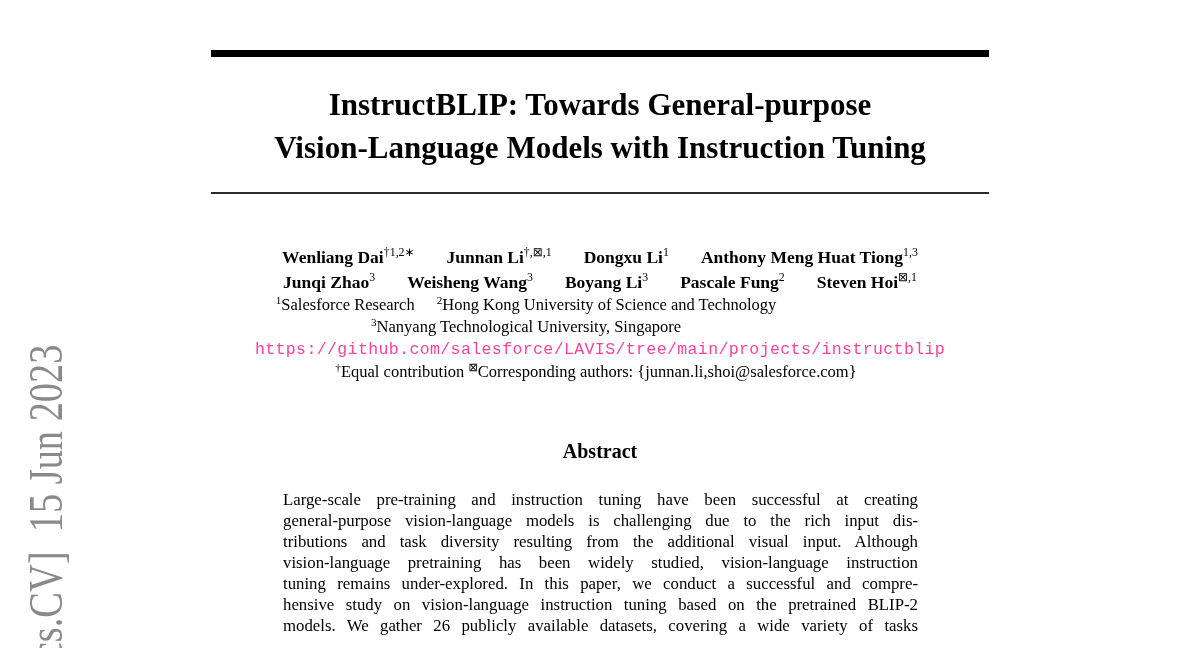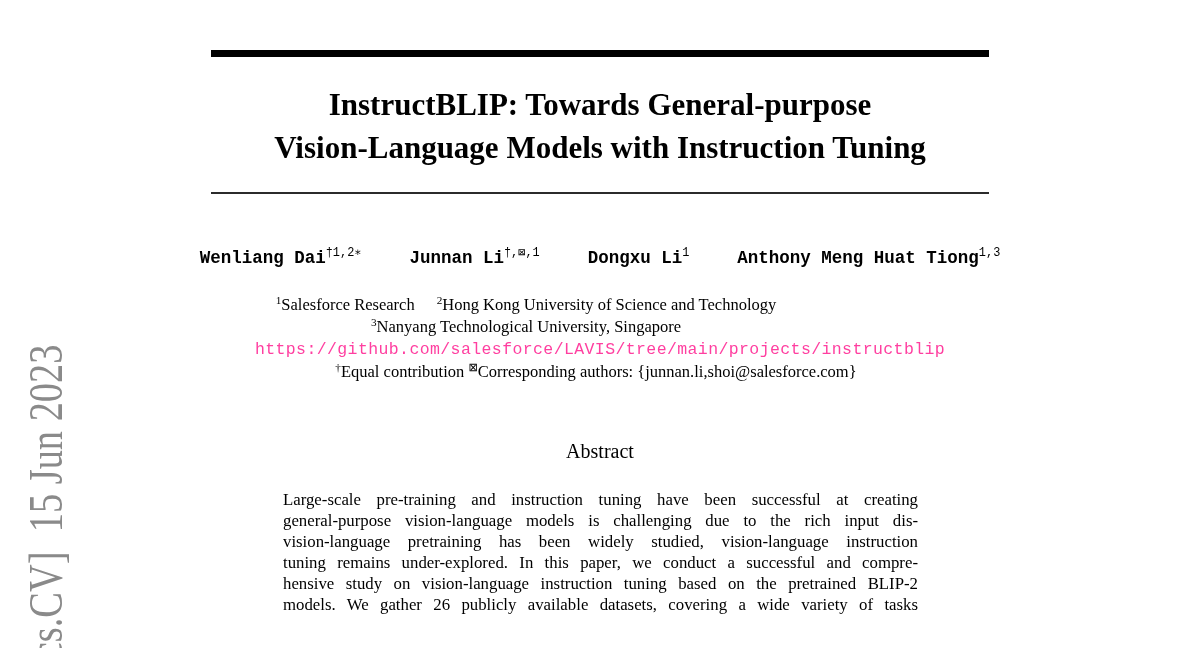--- a/index.html
+++ b/index.html
@@ -49,21 +49,21 @@
   }
   .title .tl { display: block; font-family: Liberation Serif, serif; }
 
   .authors {
     position: absolute;
     left: 0; top: 245px; width: 1200px;
     text-align: center;
     font-size: 17.5px;
     line-height: 25px;
   }
-  .author { margin: 0 24px; white-space: nowrap; font-family: Liberation Mono, monospace; }
+  .author { margin: 0 16px; white-space: nowrap; }
   .author b { font-weight: bold; }
   sup.s {
     font-weight: normal;
     font-size: 68%;
     vertical-align: super;
     line-height: 0;
   }
 
   .affils {
     position: absolute;
@@ -92,21 +92,21 @@
     text-align: center;
     font-size: 16.5px;
     line-height: 21px;
   }
 
   .abs-heading {
     position: absolute;
     left: 0; top: 440px; width: 1200px;
     text-align: center;
     font-size: 20px;
-    font-weight: normal;
+    font-weight: bold;
     margin: 0;
   }
 
   .abstract {
     position: absolute;
     left: 283px; top: 489px;
     width: 635px;
     font-size: 16.8px;
   }
   .abs-line {
@@ -130,20 +130,23 @@
     <span class="tl">InstructBLIP: Towards General-purpose</span>
     <span class="tl">Vision-Language Models with Instruction Tuning</span>
   </h1>
 
   <div class="mid-rule"></div>
 
   <div class="authors">
     <div class="author-row">
       <span class="author"><b>Wenliang Dai</b><sup class="s">†1,2∗</sup></span><span class="author"><b>Junnan Li</b><sup class="s">†,⊠,1</sup></span><span class="author"><b>Dongxu Li</b><sup class="s">1</sup></span><span class="author"><b>Anthony Meng Huat Tiong</b><sup class="s">1,3</sup></span>
     </div>
+    <div class="author-row">
+      <span class="author"><b>Junqi Zhao</b><sup class="s">3</sup></span><span class="author"><b>Weisheng Wang</b><sup class="s">3</sup></span><span class="author"><b>Boyang Li</b><sup class="s">3</sup></span><span class="author"><b>Pascale Fung</b><sup class="s">2</sup></span><span class="author"><b>Steven Hoi</b><sup class="s">⊠,1</sup></span>
+    </div>
   </div>
 
   <div class="affils">
     <div>
       <span class="affil"><sup class="s">1</sup><span>Salesforce Research</span></span><span class="affil"><sup class="s">2</sup><span>Hong Kong University of Science and Technology</span></span>
     </div>
     <div>
       <span class="affil"><sup class="s">3</sup><span>Nanyang Technological University, Singapore</span></span>
     </div>
   </div>
@@ -152,19 +155,20 @@
 
   <div class="contrib-note">
     <sup class="s">†</sup><span>Equal contribution </span><sup class="s">⊠</sup><span>Corresponding authors: {junnan.li,shoi@salesforce.com}</span>
   </div>
 
   <h2 class="abs-heading">Abstract</h2>
 
   <div class="abstract">
     <div class="abs-line">Large-scale pre-training and instruction tuning have been successful at creating</div>
     <div class="abs-line">general-purpose vision-language models is challenging due to the rich input dis-</div>
+    <div class="abs-line">tributions and task diversity resulting from the additional visual input. Although</div>
     <div class="abs-line">vision-language pretraining has been widely studied, vision-language instruction</div>
     <div class="abs-line">tuning remains under-explored. In this paper, we conduct a successful and compre-</div>
     <div class="abs-line">hensive study on vision-language instruction tuning based on the pretrained BLIP-2</div>
     <div class="abs-line">models. We gather 26 publicly available datasets, covering a wide variety of tasks</div>
   </div>
 
 </div>
 
 </body></html>

